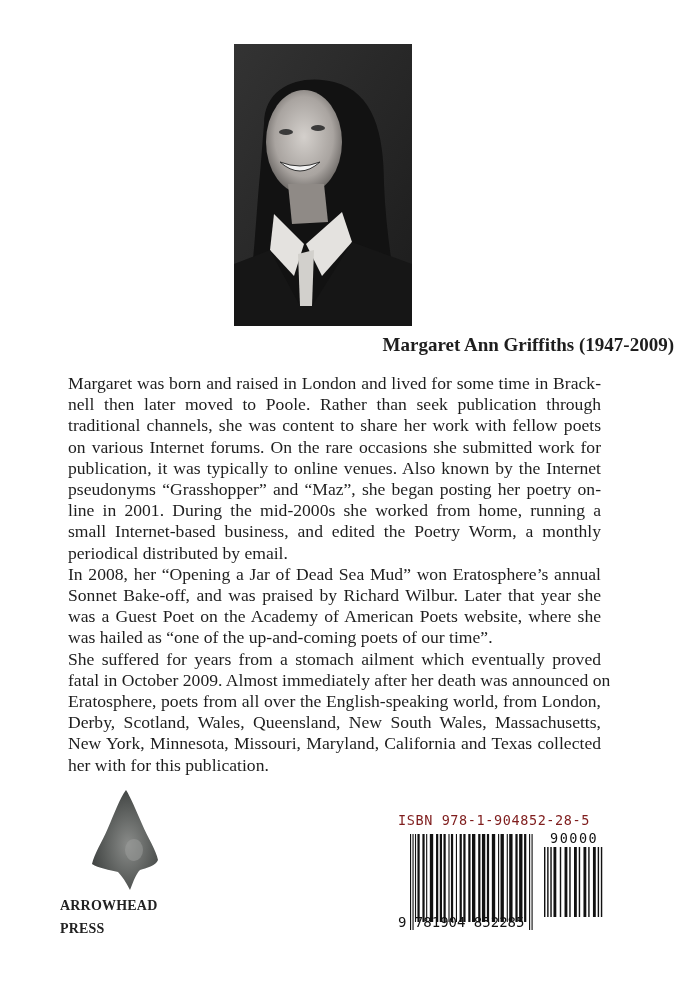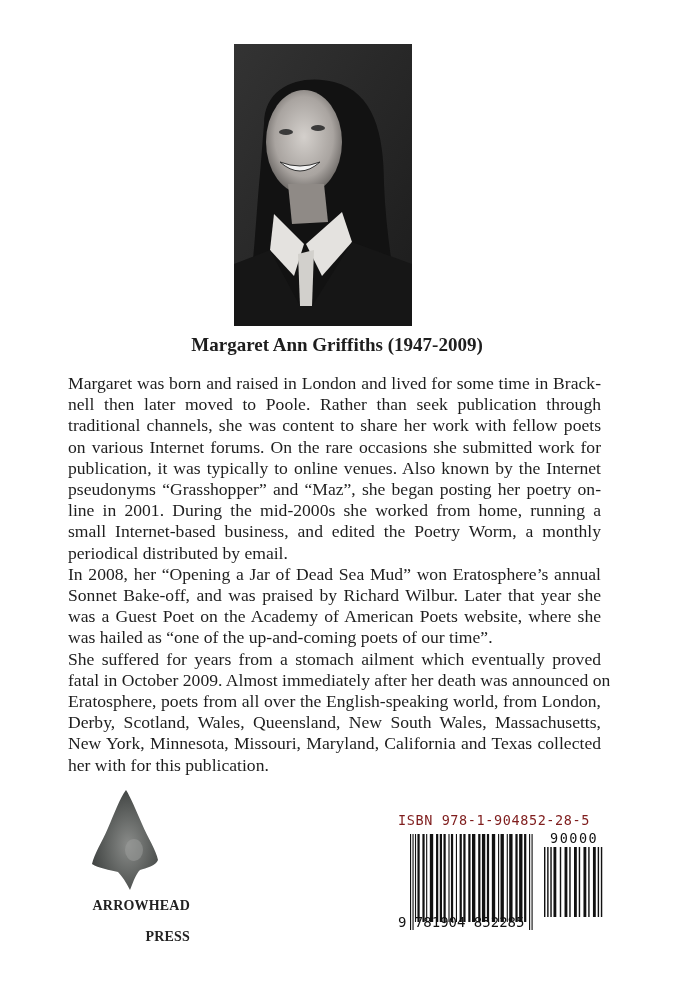--- a/index.html
+++ b/index.html
@@ -23,21 +23,21 @@
       height: 282px;
       background: #2b2b2b;
       overflow: hidden;
     }
     .photo svg { display: block; }
     .author-name {
       position: absolute;
       left: 0;
       width: 674px;
       top: 334px;
-      text-align: center;
+      text-align: right;
       font-weight: bold;
       font-size: 19px;
       color: #1e1e1e;
     }
     .bio {
       position: absolute;
       left: 52px;
       top: 373px;
       width: 549px;
       font-size: 17.6px;
@@ -56,21 +56,21 @@
       white-space: nowrap;
     }
     .bio .line.last {
       text-align-last: left;
     }
     .publisher {
       position: absolute;
       left: 60px;
       top: 788px;
       width: 130px;
-      text-align: right;
+      text-align: left;
     }
     .publisher svg { display: block; margin: 0 auto; }
     .publisher-name {
       font-weight: bold;
       font-size: 14px;
       line-height: 19px;
       color: #222;
       margin-top: 4px;
       letter-spacing: 0.2px;
     }
@@ -192,21 +192,21 @@
       <radialGradient id="stoneG" cx="55%" cy="55%" r="60%">
         <stop offset="0%" stop-color="#8a8c8a"></stop>
         <stop offset="60%" stop-color="#5b5e5c"></stop>
         <stop offset="100%" stop-color="#3d403f"></stop>
       </radialGradient>
     </defs>
     <path d="M36 2 C40 8, 46 22, 52 36 C58 50, 66 62, 68 72 C66 78, 56 80, 50 82 C46 86, 44 92, 40 102 C36 94, 32 88, 28 84 C20 82, 8 80, 2 76 C4 66, 12 54, 18 40 C24 26, 30 10, 36 2 Z" fill="url(#stoneG)"></path>
     <ellipse cx="44" cy="62" rx="9" ry="11" fill="#9a9c9a" opacity="0.55"></ellipse>
   </svg>
   <div class="publisher-name">ARROWHEAD</div>
-  <div class="publisher-name" style="margin-top:12px">PRESS</div>
+  <div class="publisher-name" style="margin-top:4px">PRESS</div>
 </div>
 
 <div class="barcode-block">
   <div class="isbn-label">ISBN 978-1-904852-28-5</div>
   <div class="addon-label">90000</div>
   <svg class="bars-main" id="bars-main" width="124" height="96">
       <rect x="0.00" y="0" width="1.12" height="96" fill="#111"></rect>
       <rect x="2.48" y="0" width="1.12" height="96" fill="#111"></rect>
       <rect x="4.96" y="0" width="1.12" height="88" fill="#111"></rect>
       <rect x="7.44" y="0" width="2.23" height="88" fill="#111"></rect>

